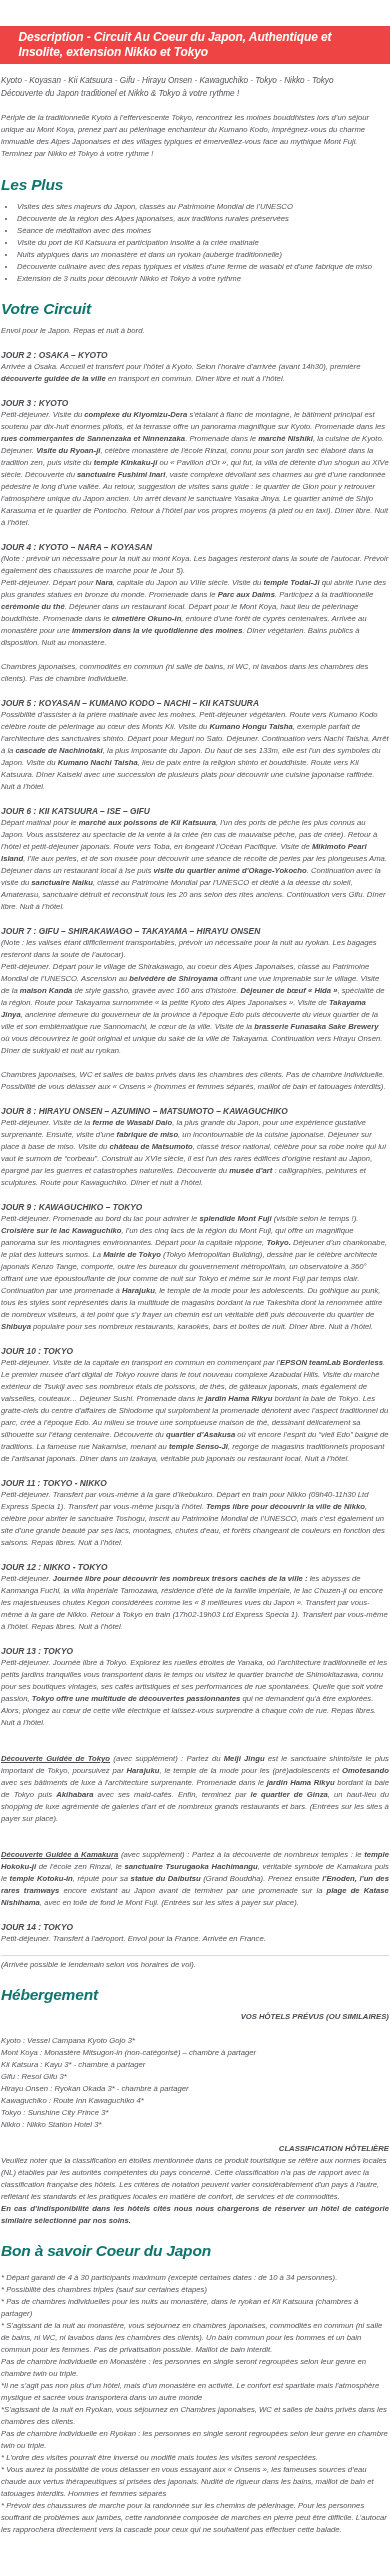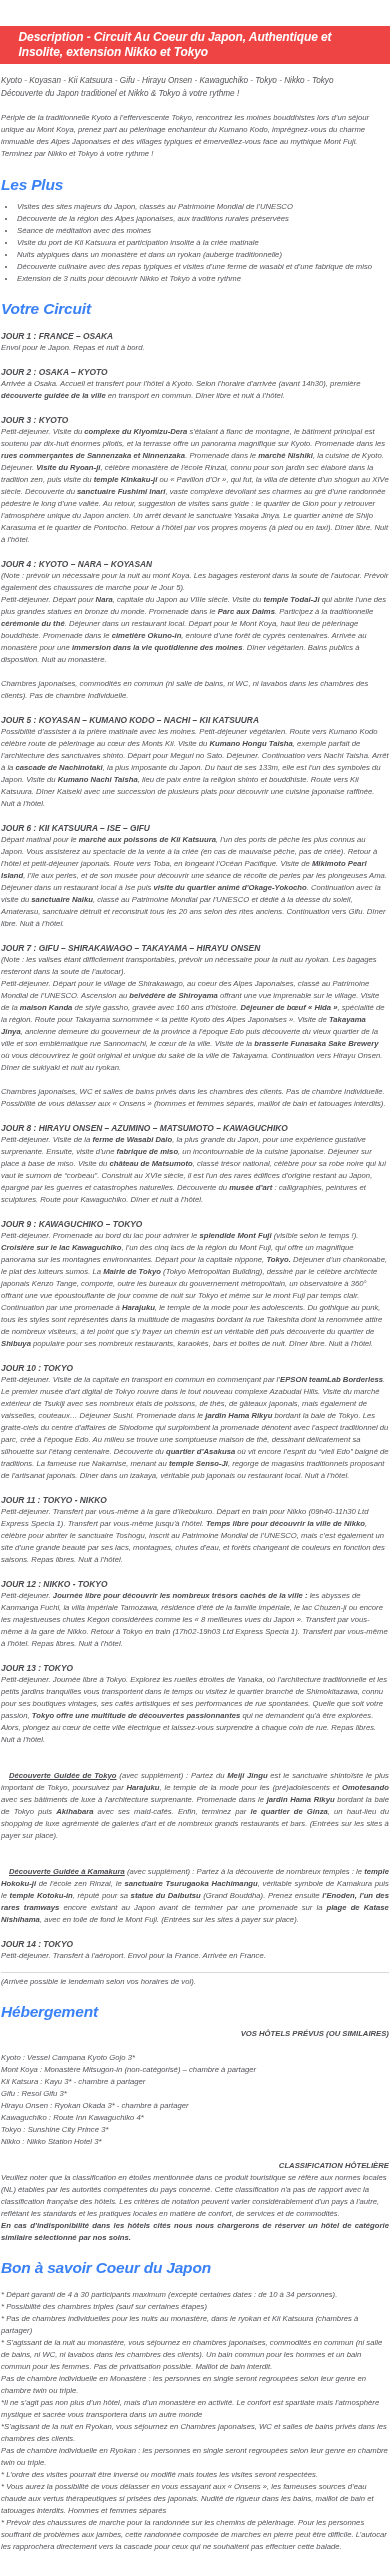--- a/index.html
+++ b/index.html
@@ -24,41 +24,41 @@
     font-style:italic;
     letter-spacing:-0.1px;
   }
   .content{
     padding:10.3px 2.1px 0 1px;
     font-size:7.7px;
     line-height:12px;
   }
   .sub{font-size:8.2px;line-height:13px;color:#55565b;font-style:italic;}
   .h2{
-    color:#3b82f6;
+    color:#0f766e;
     font-size:15.5px;
     line-height:17.5px;
     font-weight:700;
     font-style:italic;
     margin:15.5px 0 7.2px 0;
     letter-spacing:-0.2px;
   }
   .h3{
     font-size:8.4px;
     line-height:12px;
     font-weight:700;
     color:#4b4c50;
     margin:12px 0 0 0;
   }
   .p{margin:0;}
   .p.g1{margin-top:12px;}
   .p.g2{margin-top:24px;}
   .p.j{text-align:justify;}
   .p .b,.p.b,.h4{font-weight:700;color:#4b4c50;text-align:right;}
-  .p .bu{font-weight:700;color:#4b4c50;text-decoration:underline;padding-left:8px;}
+  .p .bu{font-weight:700;color:#4b4c50;text-decoration:underline;}
   .ul{margin:3.1px 0 0 0;padding:0 0 0 15px;list-style-type:disc;}
   .ul li{margin:0;padding-left:1px;}
   .hr{border:0;border-top:0.5px solid #d9d9d9;margin:10.3px 0 2.6px 0;height:0;}
 </style>
 </head>
 <body>
 
 <header class="banner">
   <h1>Description - Circuit Au Coeur du Japon, Authentique et Insolite, extension Nikko et Tokyo</h1>
 </header>
@@ -74,21 +74,20 @@
       <ul class="ul">
         <li>Visites des sites majeurs du Japon, classés au Patrimoine Mondial de l’UNESCO</li>
         <li>Découverte de la région des Alpes japonaises, aux traditions rurales préservées</li>
         <li>Séance de méditation avec des moines</li>
         <li>Visite du port de Kii Katsuura et participation insolite à la criée matinale</li>
         <li>Nuits atypiques dans un monastère et dans un ryokan (auberge traditionnelle)</li>
         <li>Découverte culinaire avec des repas typiques et visites d’une ferme de wasabi et d’une fabrique de miso</li>
         <li>Extension de 3 nuits pour découvrir Nikko et Tokyo à votre rythme</li>
       </ul>
       <h2 class="h2">Votre Circuit</h2>
-      <h3 class="h3">JOUR 1 : FRANCE – OSAKA</h3>
       <p class="p"><span>Envol pour le Japon. Repas et nuit à bord.</span></p>
       <h3 class="h3">JOUR 2 : OSAKA – KYOTO</h3>
       <p class="p"><span>Arrivée à Osaka. Accueil et transfert pour l’hôtel à Kyoto. Selon l'horaire d'arrivée (avant 14h30), première </span><span class="b">découverte guidée de la ville</span><span> en transport en commun. Dîner libre et nuit à l’hôtel.</span></p>
       <h3 class="h3">JOUR 3 : KYOTO</h3>
       <p class="p"><span>Petit-déjeuner. Visite du </span><span class="b">complexe du Kiyomizu-Dera</span><span> s'étalant à flanc de montagne, le bâtiment principal est soutenu par dix-huit énormes pilotis, et la terrasse offre un panorama magnifique sur Kyoto. Promenade dans les </span><span class="b">rues commerçantes de Sannenzaka et Ninnenzaka</span><span>. Promenade dans le </span><span class="b">marché Nishiki</span><span>, la cuisine de Kyoto. Déjeuner. </span><span class="b">Visite du Ryoan-ji</span><span>, célèbre monastère de l'école Rinzai, connu pour son jardin sec élaboré dans la tradition zen, puis visite du </span><span class="b">temple Kinkaku-ji</span><span> ou « Pavillon d'Or », qui fut, la villa de détente d'un shogun au XIVe siècle. Découverte du </span><span class="b">sanctuaire Fushimi Inari</span><span>, vaste complexe dévoilant ses charmes au gré d’une randonnée pédestre le long d’une vallée. Au retour, suggestion de visites sans guide : le quartier de Gion pour y retrouver l’atmosphère unique du Japon ancien. Un arrêt devant le sanctuaire Yasaka Jinya. Le quartier animé de Shijo Karasuma et le quartier de Pontocho. Retour à l’hôtel par vos propres moyens (à pied ou en taxi). Dîner libre. Nuit à l’hôtel.</span></p>
       <h3 class="h3">JOUR 4 : KYOTO – NARA – KOYASAN</h3>
       <p class="p"><span>(Note : prévoir un nécessaire pour la nuit au mont Koya. Les bagages resteront dans la soute de l’autocar. Prévoir également des chaussures de marche pour le Jour 5).</span></p>
       <p class="p"><span>Petit-déjeuner. Départ pour </span><span class="b">Nara</span><span>, capitale du Japon au VIIIe siècle. Visite du </span><span class="b">temple Todai-Ji</span><span> qui abrite l’une des plus grandes statues en bronze du monde. Promenade dans le </span><span class="b">Parc aux Daims</span><span>. Participez à la traditionnelle </span><span class="b">cérémonie du thé</span><span>. Déjeuner dans un restaurant local. Départ pour le Mont Koya, haut lieu de pèlerinage bouddhiste. Promenade dans le </span><span class="b">cimetière Okuno-in</span><span>, entouré d’une forêt de cyprès centenaires. Arrivée au monastère pour une </span><span class="b">immersion dans la vie quotidienne des moines</span><span>. Dîner végétarien. Bains publics à disposition. Nuit au monastère.</span></p>
       <p class="p g1"><span>Chambres japonaises, commodités en commun (ni salle de bains, ni WC, ni lavabos dans les chambres des clients). Pas de chambre Individuelle.</span></p>
       <h3 class="h3">JOUR 5 : KOYASAN – KUMANO KODO – NACHI – KII KATSUURA</h3>

